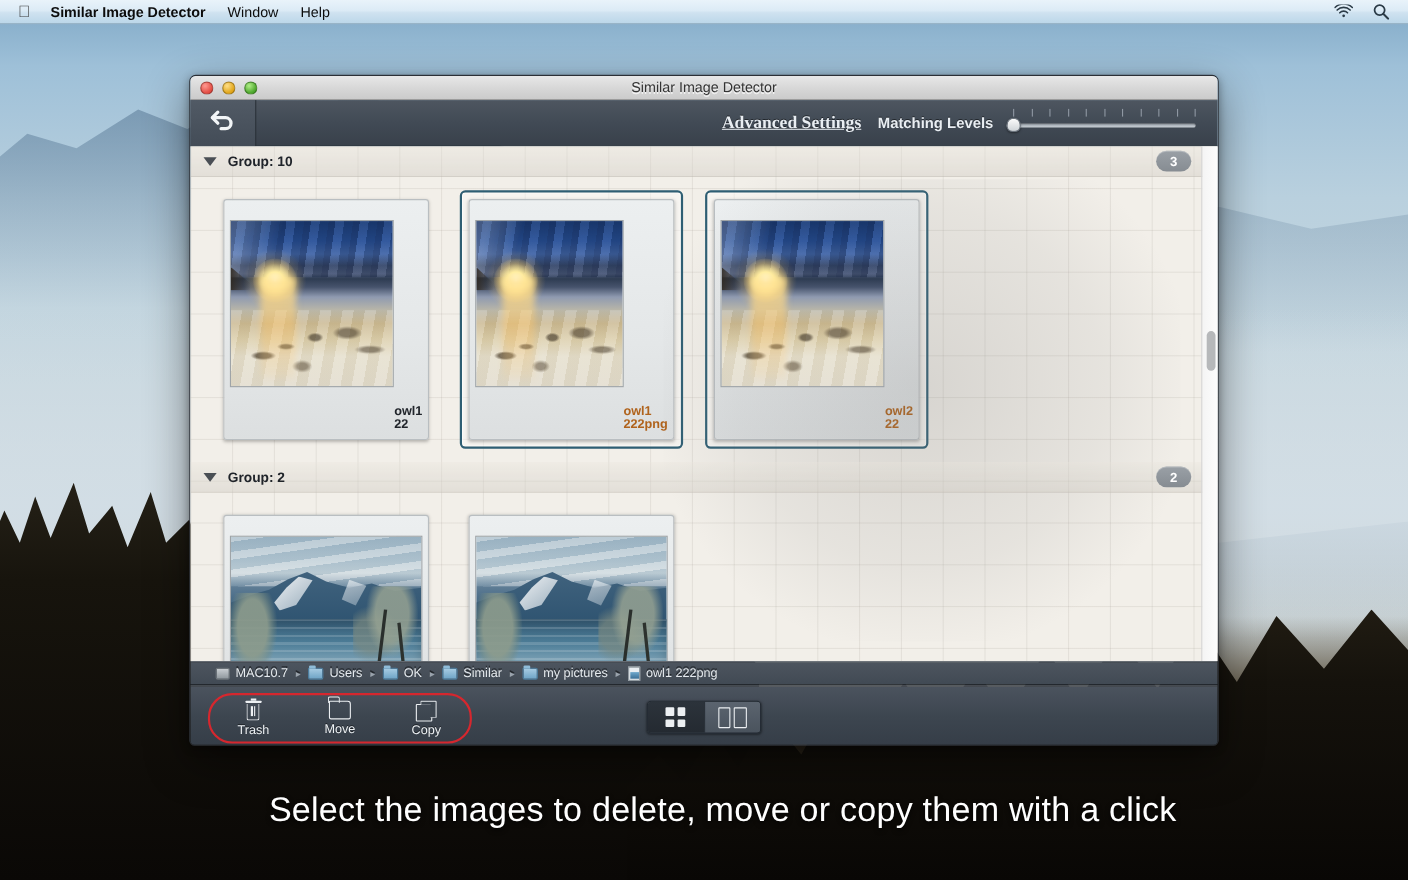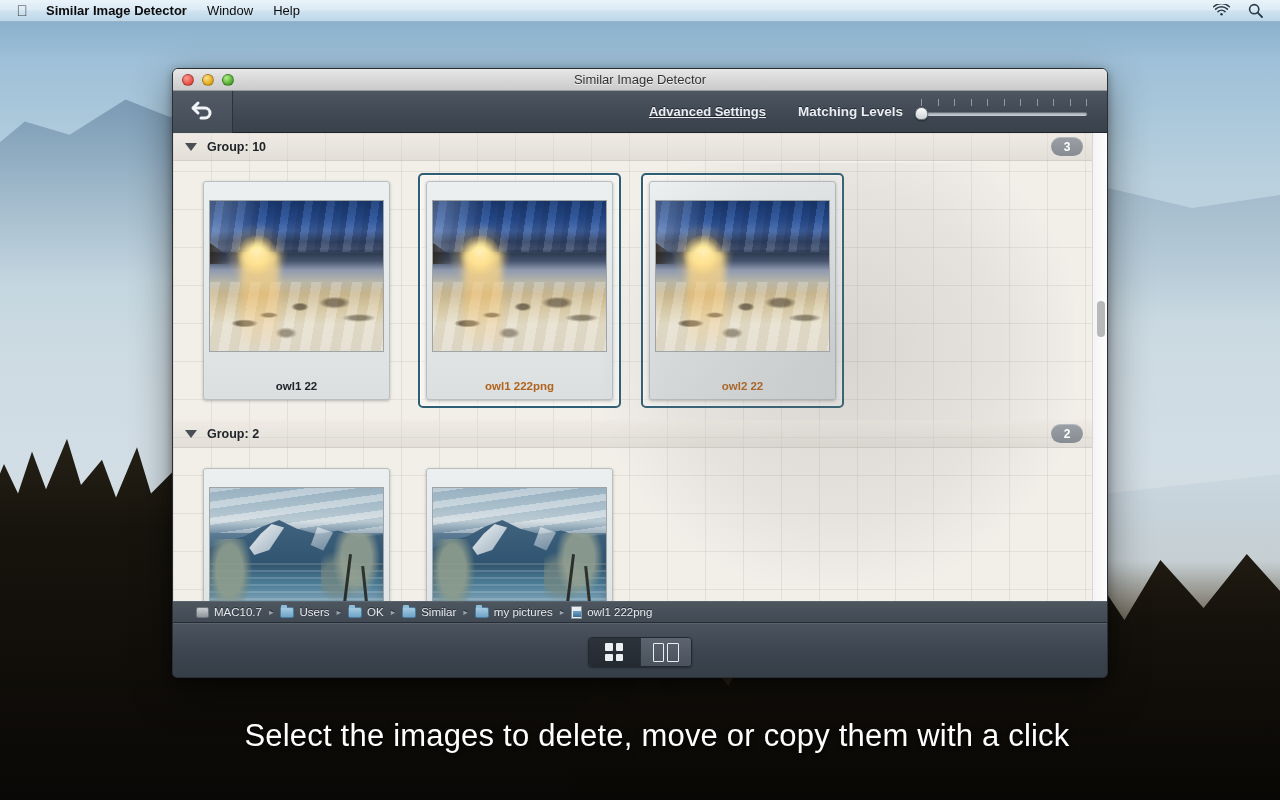--- a/index.html
+++ b/index.html
@@ -108,23 +108,24 @@
     border-bottom: 1px solid #20262c;
     position: relative;
   }
   #backbtn {
     width: 60px; height: 42px; display: flex; align-items: center; justify-content: center;
     background: linear-gradient(to bottom, #515a65 0%, #434c57 100%);
     border-right: 1px solid #2b323a; cursor: pointer;
   }
   #toolbar .tspace { flex: 1; }
   #advanced {
-    font-size: 13px; font-weight: bold; color: #e9eef3;
-    text-decoration: underline; cursor: pointer; margin-right: 32px;
+    font-size: 16px; font-weight: bold; color: #e9eef3;
+    text-decoration: underline; cursor: pointer; margin-right: 15px;
     text-shadow: 0 -1px 0 rgba(0,0,0,.5);
+    font-family: Liberation Serif, serif;
   }
   #matchlabel {
     font-size: 13.5px; font-weight: bold; color: #e9eef3; margin-right: 12px;
     text-shadow: 0 -1px 0 rgba(0,0,0,.5);
   }
   #matchslider { position: relative; width: 172px; height: 28px; margin-right: 20px; }
   #matchslider .ticks { position: absolute; left: 6px; right: 0; top: 1px; height: 7px; display: flex; justify-content: space-between; }
   #matchslider .ticks i { width: 1px; height: 7px; background: #8f98a3; display: block; }
   #matchslider .track {
     position: absolute; left: 0; right: 0; top: 14px; height: 4px; border-radius: 2px;
@@ -180,21 +181,21 @@
     border-color: #2e5e73;
     background: rgba(255,255,255,.35);
     box-shadow: 0 0 0 1px rgba(255,255,255,.6) inset;
   }
   .card {
     background: linear-gradient(to bottom, #eceff0 0%, #e4e7e8 60%, #dcdfe0 100%);
     border: 1px solid #b9bec1;
     border-radius: 3px;
     box-shadow: 0 1px 3px rgba(0,0,0,.25);
     padding: 18px 5px 0 5px;
-    height: 219px; display: flex; flex-direction: column;
+    height: 219px; display: flex; flex-direction: row;
   }
   .card.small { height: 175px; }
   .pic { width: 100%; height: 152px; border: 1px solid #9fa4a7; position: relative; overflow: hidden; }
   .cap {
     flex: 1; display: flex; align-items: flex-end; justify-content: center;
     padding-bottom: 7px; font-size: 11.5px; font-weight: bold;
   }
   .cap.dark { color: #20242a; }
   .cap.orange { color: #b0631c; }
 
@@ -621,20 +622,37 @@
       </div>
       <span class="sep">▸</span>
       <div class="seg">
         <span class="ic-doc"></span>
         <span>owl1 222png</span>
       </div>
     </div>
 
     <div id="bottombar">
 
+      <div id="actiongroup">
+        <div class="act">
+          <span class="ic-trash">
+              <i class="lid"></i>
+              <i class="can"></i>
+            </span>
+          <span class="lbl">Trash</span>
+        </div>
+        <div class="act">
+          <span class="ic-move"></span>
+          <span class="lbl">Move</span>
+        </div>
+        <div class="act">
+          <span class="ic-copy"></span>
+          <span class="lbl">Copy</span>
+        </div>
+      </div>
 
       <div id="viewseg">
         <div class="seg on">
           <span class="ic-grid">
               <i></i>
               <i></i>
               <i></i>
               <i></i>
             </span>
         </div>

